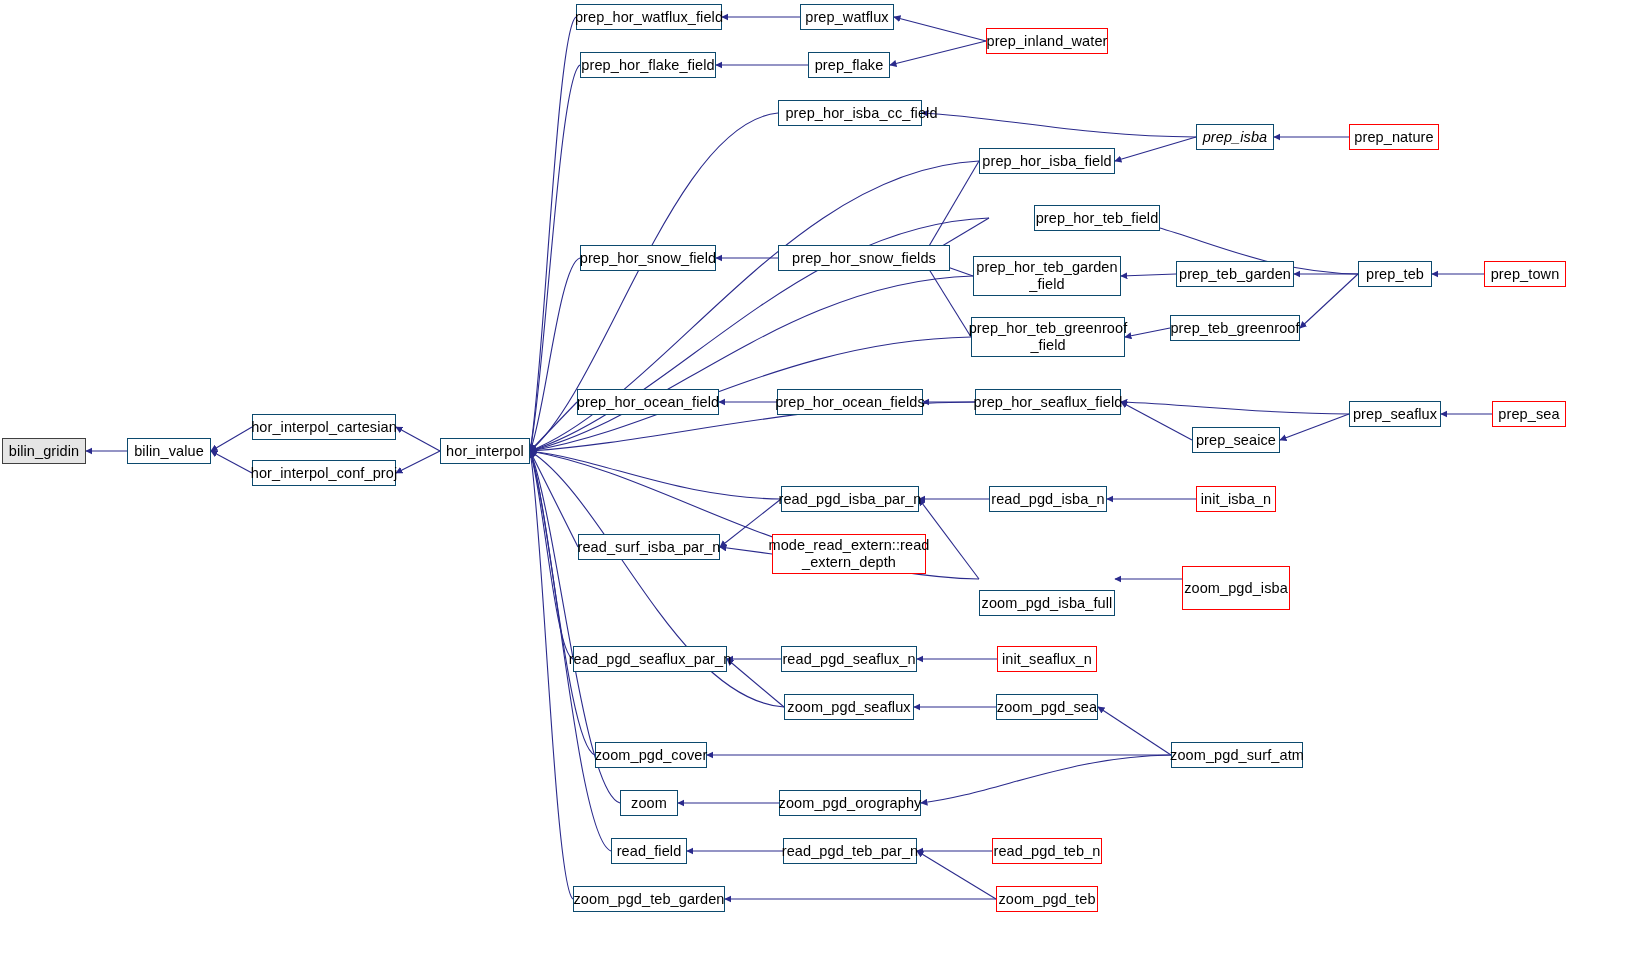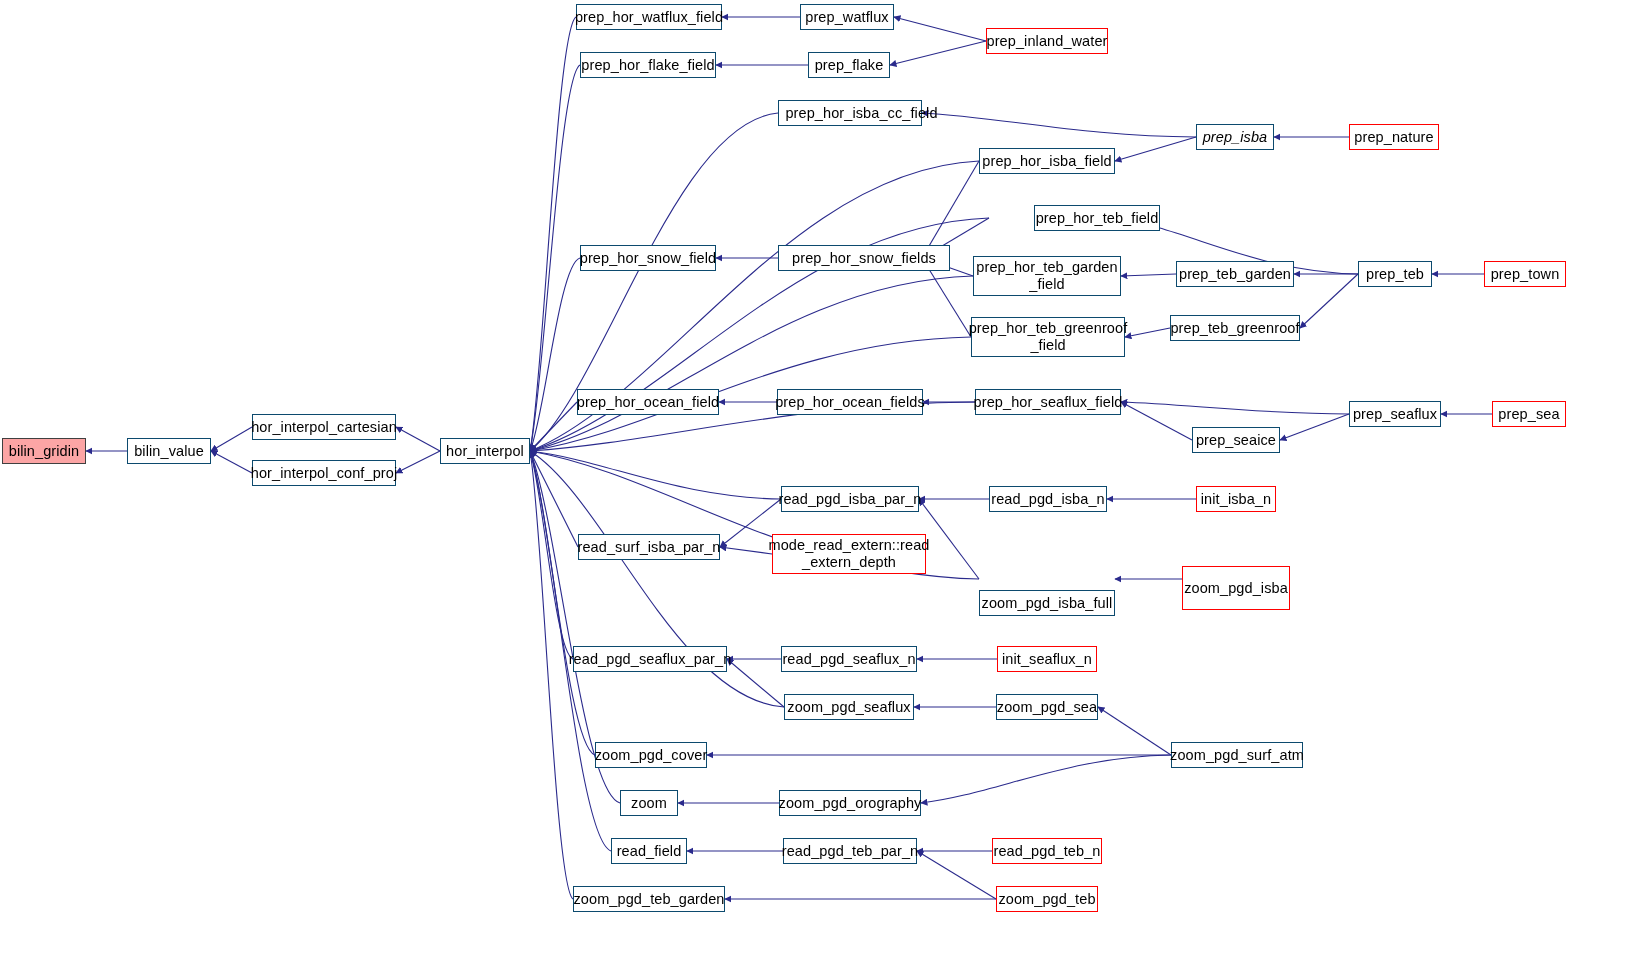--- a/index.html
+++ b/index.html
@@ -16,21 +16,21 @@
     background:#ffffff;
     border:1px solid #0c4a6e;
     font-size:14.5px;
     color:#000000;
     line-height:1.15;
     letter-spacing:0.1px;
     white-space:pre-line;
     z-index:2;
   }
   .node.red{border:1px solid #ff0000;}
-  .node.current{background:#fca5a5;border:1px solid #404040;}
+  .node.current{background:#e5e5e5;border:1px solid #404040;}
 </style>
 </head>
 <body>
 
 <div id="canvas">
   <svg id="edges">
     <defs>
       <marker id="arrow" viewBox="0 0 10 10" refX="9" refY="5" markerWidth="6.5" markerHeight="6.5" orient="auto-start-reverse">
         <path d="M 0 0 L 10 5 L 0 10 z" fill="#2a2a8c"></path>
       </marker>

